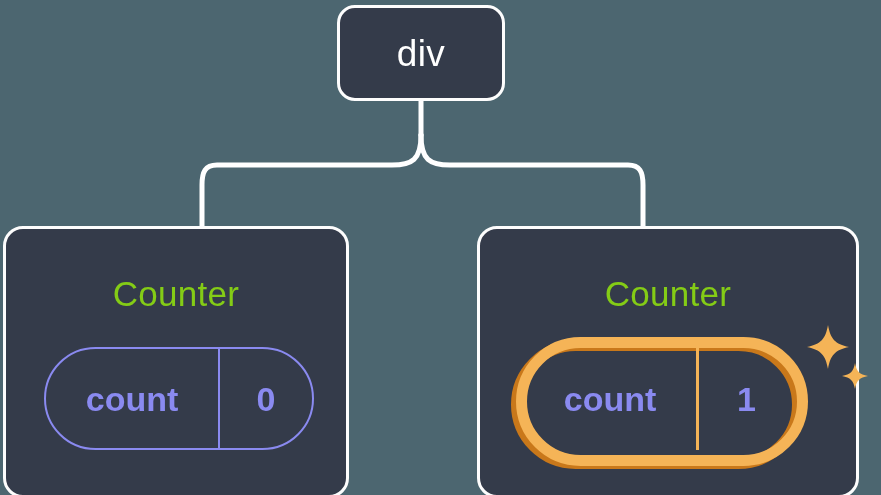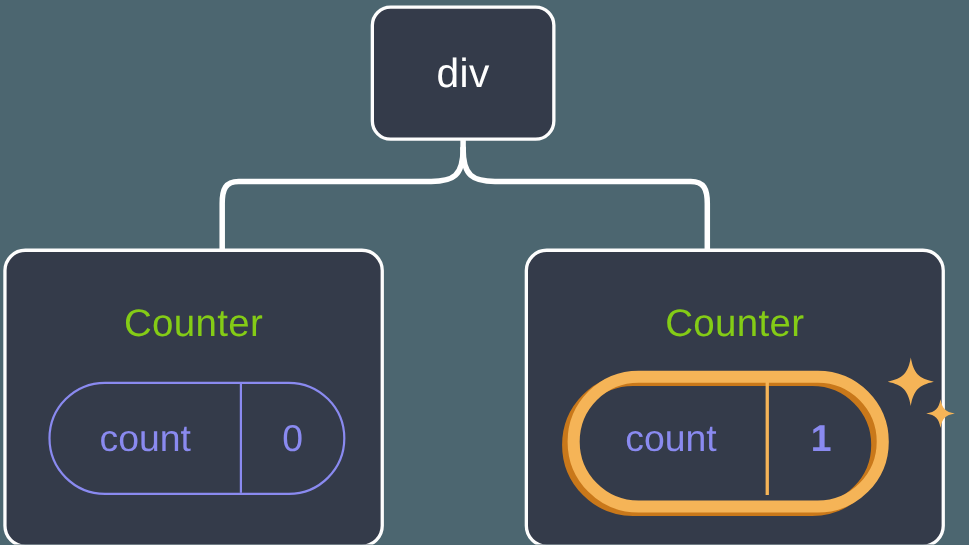--- a/index.html
+++ b/index.html
@@ -38,21 +38,21 @@
     background: #343b4a;
     border: 3px solid #fdfdfd;
     border-radius: 18px;
   }
 
   
   #node-root {
     left: 337px;
     top: 5px;
     width: 168px;
-    height: 123px;
+    height: 96px;
     display: flex;
     align-items: center;
     justify-content: center;
   }
   #node-root .node-title {
     color: #ffffff;
     font-size: 37px;
     font-weight: 400;
     letter-spacing: 0.4px;
     line-height: 1;
@@ -108,21 +108,21 @@
     display: flex;
     align-items: stretch;
   }
 
   .pill-key, .pill-val {
     display: flex;
     align-items: center;
     justify-content: center;
     color: #8a8af0;
     font-size: 34px;
-    font-weight: 400;
+    font-weight: 700;
     line-height: 1;
   }
   .pill-key { flex: 0 0 172px; }
   .pill-val {
     flex: 1 1 auto;
     border-left: 2px solid #8a8af0;
   }
 
   
   .pill-wrap.is-highlighted .pill {

